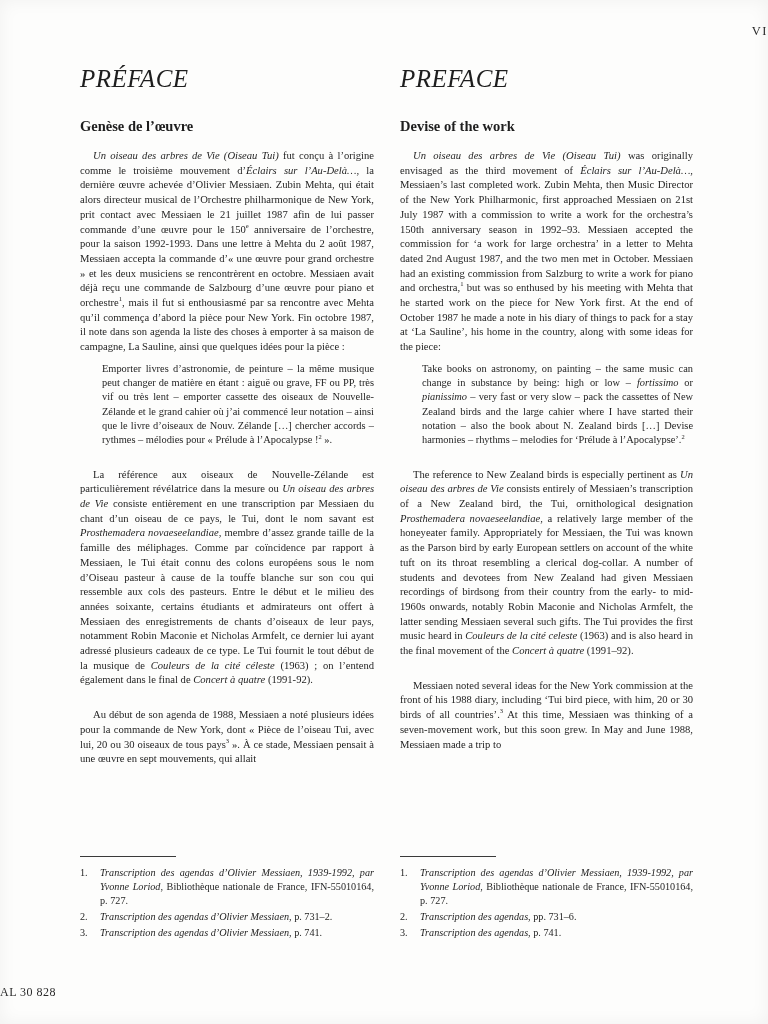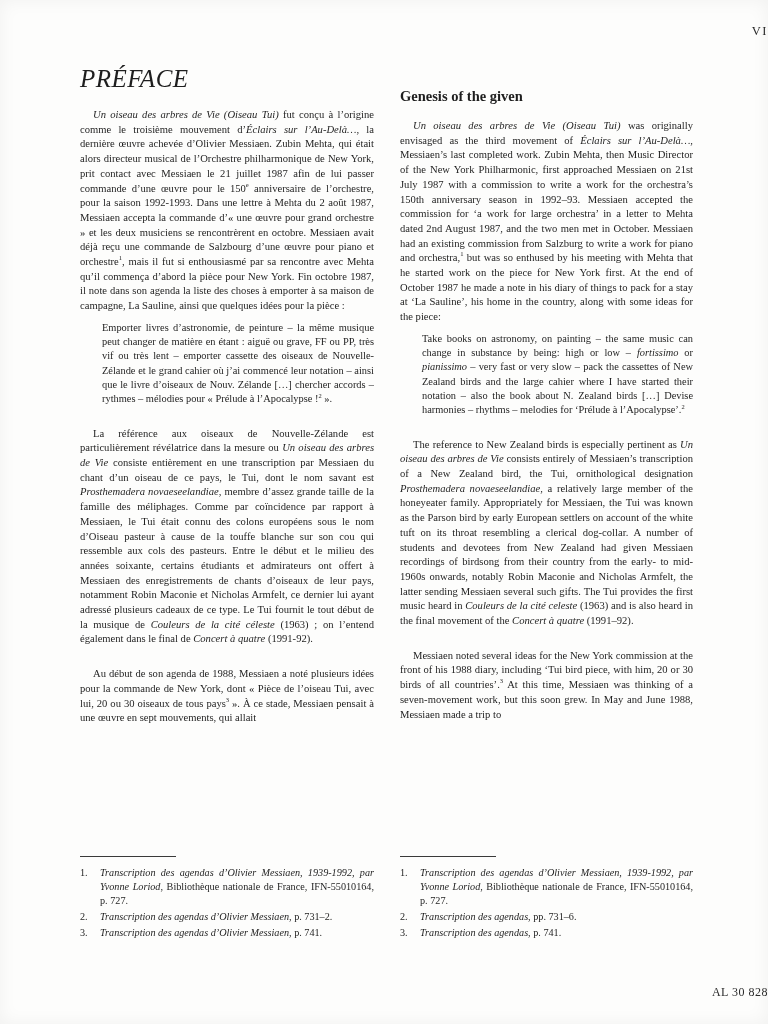--- a/index.html
+++ b/index.html
@@ -43,34 +43,35 @@
   sup{font-size:0.62em;line-height:0;vertical-align:super;}
   i{font-style:italic;}
   .footnotes{position:absolute;left:0;right:0;bottom:0;}
   .fn-rule{width:96px;border:none;border-top:1.2px solid #3a3a3a;margin:0 0 9px 0;}
   .footnote{display:flex;font-size:10.2px;line-height:14px;margin-bottom:2px;}
   .fn-num{width:20px;flex:none;}
   .fn-text{flex:1;text-align:justify;}
   .fn-text i{}
   .imprint{
     position:absolute;top:985px;left:0;width:100%;
-    text-align:right;font-size:12px;letter-spacing:0.5px;color:#2a2a2a;
+    text-align:left;font-size:12px;letter-spacing:0.5px;color:#2a2a2a;
   }
 </style>
 </head>
 <body>
 
 <div class="page">
 
   <div class="pageno">VI</div>
 
   <div class="columns">
 
     <div class="column" lang="fr">
       <h1 class="col-title">PRÉFACE</h1>
+      <h2 class="col-heading">Genèse de l’œuvre</h2>
       <div class="col-body">
           <p class="para body"><i>Un oiseau des arbres de Vie (Oiseau Tui)</i><span> fut conçu à l’origine comme le troisième mouvement d’</span><i>Éclairs sur l’Au-Delà…</i><span>, la dernière œuvre achevée d’Olivier Messiaen. Zubin Mehta, qui était alors directeur musical de l’Orchestre philharmonique de New York, prit contact avec Messiaen le 21 juillet 1987 afin de lui passer commande d’une œuvre pour le 150</span><sup>e</sup><span> anniversaire de l’orchestre, pour la saison 1992-1993. Dans une lettre à Mehta du 2 août 1987, Messiaen accepta la commande d’« une œuvre pour grand orchestre » et les deux musiciens se rencontrèrent en octobre. Messiaen avait déjà reçu une commande de Salzbourg d’une œuvre pour piano et orchestre</span><sup>1</sup><span>, mais il fut si enthousiasmé par sa rencontre avec Mehta qu’il commença d’abord la pièce pour New York. Fin octobre 1987, il note dans son agenda la liste des choses à emporter à sa maison de campagne, La Sauline, ainsi que quelques idées pour la pièce :</span></p>
           <p class="para quote"><span>Emporter livres d’astronomie, de peinture – la même musique peut changer de matière en étant : aiguë ou grave, FF ou PP, très vif ou très lent – emporter cassette des oiseaux de Nouvelle-Zélande et le grand cahier où j’ai commencé leur notation – ainsi que le livre d’oiseaux de Nouv. Zélande […] chercher accords – rythmes – mélodies pour « Prélude à l’Apocalypse !</span><sup>2</sup><span> ».</span></p>
           <p class="para body"><span>La référence aux oiseaux de Nouvelle-Zélande est particulièrement révélatrice dans la mesure ou </span><i>Un oiseau des arbres de Vie</i><span> consiste entièrement en une transcription par Messiaen du chant d’un oiseau de ce pays, le Tui, dont le nom savant est </span><i>Prosthemadera novaeseelandiae</i><span>, membre d’assez grande taille de la famille des méliphages. Comme par coïncidence par rapport à Messiaen, le Tui était connu des colons européens sous le nom d’Oiseau pasteur à cause de la touffe blanche sur son cou qui ressemble aux cols des pasteurs. Entre le début et le milieu des années soixante, certains étudiants et admirateurs ont offert à Messiaen des enregistrements de chants d’oiseaux de leur pays, notamment Robin Maconie et Nicholas Armfelt, ce dernier lui ayant adressé plusieurs cadeaux de ce type. Le Tui fournit le tout début de la musique de </span><i>Couleurs de la cité céleste</i><span> (1963) ; on l’entend également dans le final de </span><i>Concert à quatre</i><span> (1991-92).</span></p>
           <p class="para body"><span>Au début de son agenda de 1988, Messiaen a noté plusieurs idées pour la commande de New York, dont « Pièce de l’oiseau Tui, avec lui, 20 ou 30 oiseaux de tous pays</span><sup>3</sup><span> ». À ce stade, Messiaen pensait à une œuvre en sept mouvements, qui allait</span></p>
         </div>
       <div class="footnotes">
         <hr class="fn-rule">
         <div>
             <div class="footnote">
@@ -83,21 +84,22 @@
             </div>
             <div class="footnote">
               <span class="fn-num">3.</span>
               <span class="fn-text"><i>Transcription des agendas d’Olivier Messiaen</i><span>, p. 741.</span></span>
             </div>
           </div>
       </div>
     </div>
 
     <div class="column" lang="en">
-      <h2 class="col-heading">Genesis of the given</h2>
+      <h1 class="col-title">PREFACE</h1>
+      <h2 class="col-heading">Devise of the work</h2>
       <div class="col-body">
           <p class="para body"><i>Un oiseau des arbres de Vie (Oiseau Tui)</i><span> was originally envisaged as the third movement of </span><i>Éclairs sur l’Au-Delà…</i><span>, Messiaen’s last completed work. Zubin Mehta, then Music Director of the New York Philharmonic, first approached Messiaen on 21st July 1987 with a commission to write a work for the orchestra’s 150th anniversary season in 1992–93. Messiaen accepted the commission for ‘a work for large orchestra’ in a letter to Mehta dated 2nd August 1987, and the two men met in October. Messiaen had an existing commission from Salzburg to write a work for piano and orchestra,</span><sup>1</sup><span> but was so enthused by his meeting with Mehta that he started work on the piece for New York first. At the end of October 1987 he made a note in his diary of things to pack for a stay at ‘La Sauline’, his home in the country, along with some ideas for the piece:</span></p>
           <p class="para quote"><span>Take books on astronomy, on painting – the same music can change in substance by being: high or low – </span><i>fortissimo</i><span> or </span><i>pianissimo</i><span> – very fast or very slow – pack the cassettes of New Zealand birds and the large cahier where I have started their notation – also the book about N. Zealand birds […] Devise harmonies – rhythms – melodies for ‘Prélude à l’Apocalypse’.</span><sup>2</sup></p>
           <p class="para body"><span>The reference to New Zealand birds is especially pertinent as </span><i>Un oiseau des arbres de Vie</i><span> consists entirely of Messiaen’s transcription of a New Zealand bird, the Tui, ornithological designation </span><i>Prosthemadera novaeseelandiae</i><span>, a relatively large member of the honeyeater family. Appropriately for Messiaen, the Tui was known as the Parson bird by early European settlers on account of the white tuft on its throat resembling a clerical dog-collar. A number of students and devotees from New Zealand had given Messiaen recordings of birdsong from their country from the early- to mid-1960s onwards, notably Robin Maconie and Nicholas Armfelt, the latter sending Messiaen several such gifts. The Tui provides the first music heard in </span><i>Couleurs de la cité celeste</i><span> (1963) and is also heard in the final movement of the </span><i>Concert à quatre</i><span> (1991–92).</span></p>
           <p class="para body"><span>Messiaen noted several ideas for the New York commission at the front of his 1988 diary, including ‘Tui bird piece, with him, 20 or 30 birds of all countries’.</span><sup>3</sup><span> At this time, Messiaen was thinking of a seven-movement work, but this soon grew. In May and June 1988, Messiaen made a trip to</span></p>
         </div>
       <div class="footnotes">
         <hr class="fn-rule">
         <div>
             <div class="footnote">

